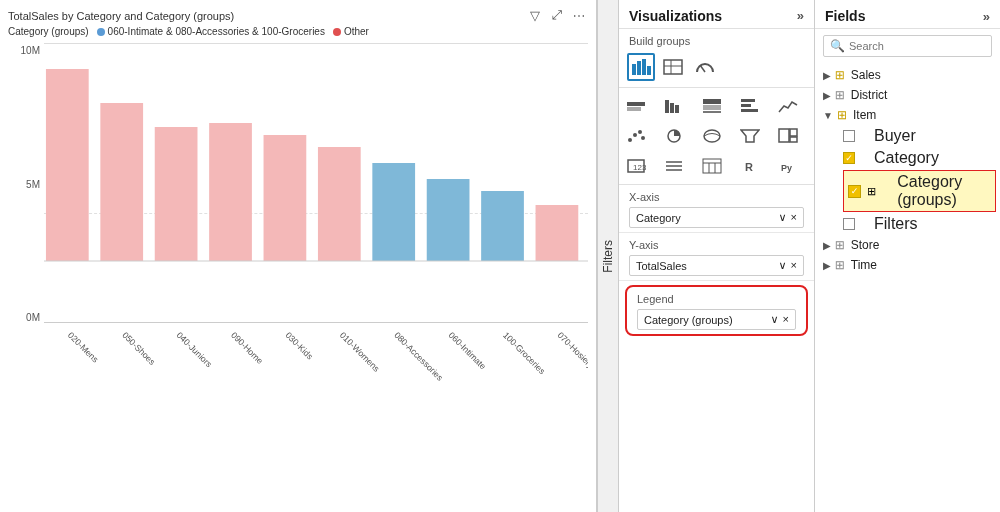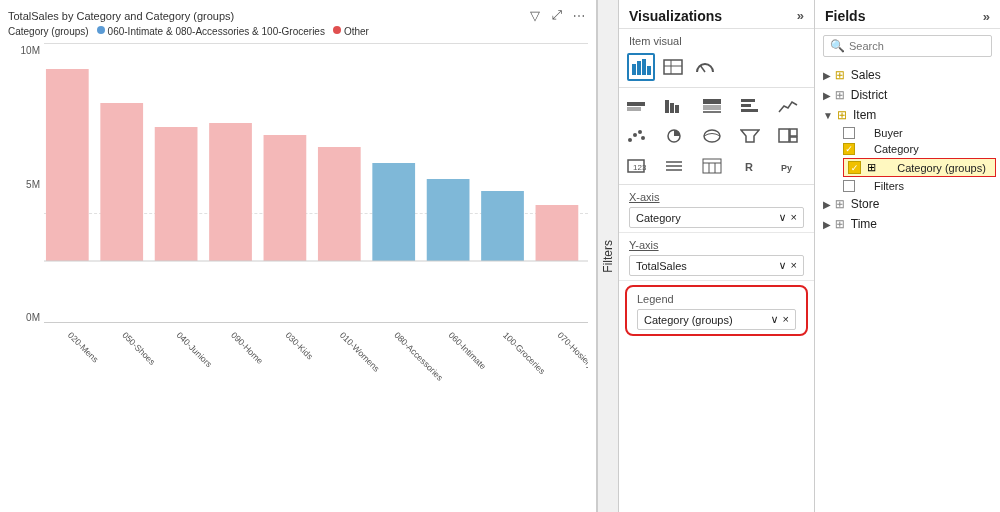--- a/index.html
+++ b/index.html
@@ -41,20 +41,21 @@
       display: flex;
       align-items: center;
       gap: 8px;
       font-size: 10px;
       color: #333;
       margin-bottom: 6px;
       flex-wrap: wrap;
     }
     .legend-item {
       display: flex;
+      align-items: center;
       gap: 3px;
     }
     .legend-dot {
       width: 8px;
       height: 8px;
       border-radius: 50%;
     }
 
     
     .filters-tab {
@@ -129,21 +130,20 @@
 
     
     .axis-section {
       padding: 6px 10px 4px;
       border-bottom: 1px solid #e8e8e8;
     }
     .axis-label {
       font-size: 11px;
       color: #555;
       margin-bottom: 4px;
-      text-decoration: underline;
     }
     .axis-dropdown {
       display: flex;
       align-items: center;
       justify-content: space-between;
       border: 1px solid #ccc;
       padding: 3px 6px;
       border-radius: 2px;
       background: #fff;
       cursor: pointer;
@@ -225,21 +225,21 @@
       height: 12px;
       border: 1px solid #888;
       display: inline-flex;
       align-items: center;
       justify-content: center;
       font-size: 9px;
       background: #fff;
       flex-shrink: 0;
     }
     .field-checkbox.checked { background: #f0c000; border-color: #c0a000; color: #fff; }
-    .field-name { font-size: 11px; color: #222; padding-left: 15px; }
+    .field-name { font-size: 16px; color: #222; padding-left: 15px; }
 
     .collapse-icon { font-size: 10px; color: #555; }
     .expand-icon { font-size: 10px; color: #555; }
   </style>
 </head>
 <body>
 
 <div class="chart-panel">
   <div class="chart-toolbar">
     <div class="chart-toolbar-icon" title="Filter">▽</div>
@@ -313,21 +313,21 @@
   <span class="filters-tab-text">Filters</span>
 </div>
 
 <div class="viz-panel">
   <div class="viz-header">
     <span>Visualizations</span>
     <div class="viz-header-icons">
       <span style="cursor:pointer;font-size:13px;color:#555;">»</span>
     </div>
   </div>
-  <div class="build-visual-label">Item visual</div>
+  <div class="build-visual-label">Build groups</div>
 
   <div style="display:flex; gap:4px; padding: 2px 8px 6px; border-bottom:1px solid #e0e0e0;">
     <div class="viz-icon-btn active" title="Clustered bar chart">
       <svg width="20" height="18" viewBox="0 0 20 18">
           <rect x="1" y="6" width="4" height="11" fill="#217fbb"></rect>
           <rect x="6" y="3" width="4" height="14" fill="#217fbb"></rect>
           <rect x="11" y="1" width="4" height="16" fill="#217fbb"></rect>
           <rect x="16" y="8" width="4" height="9" fill="#217fbb"></rect>
         </svg>
     </div>

